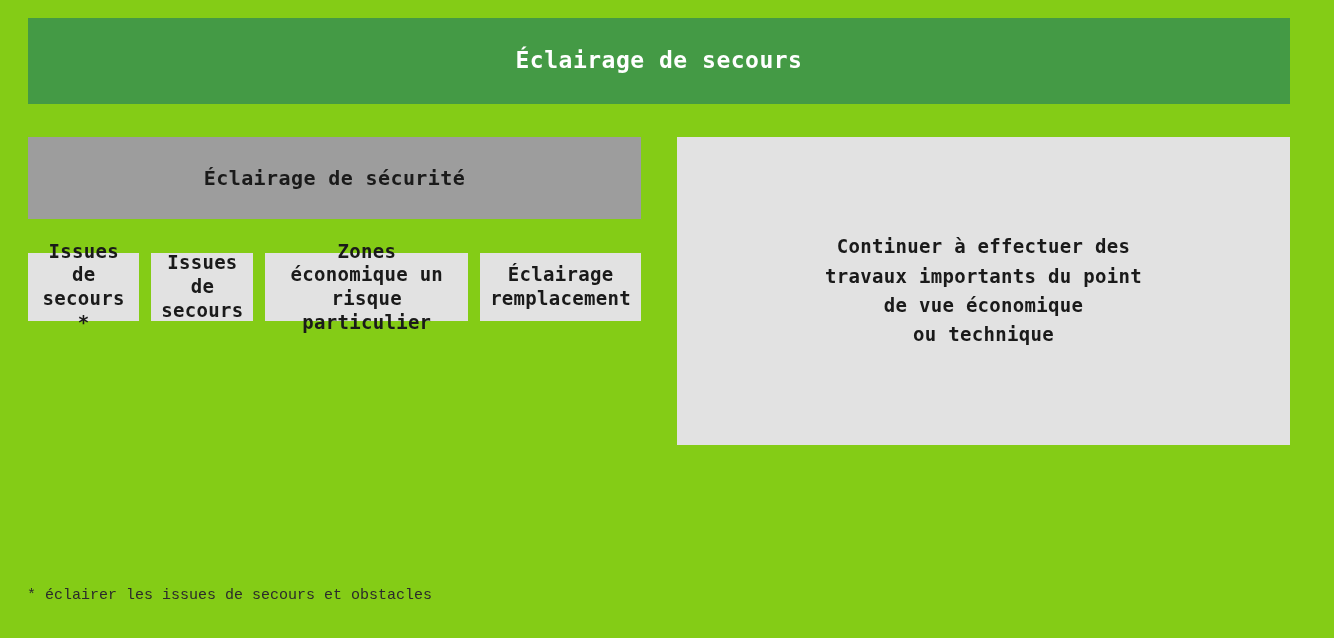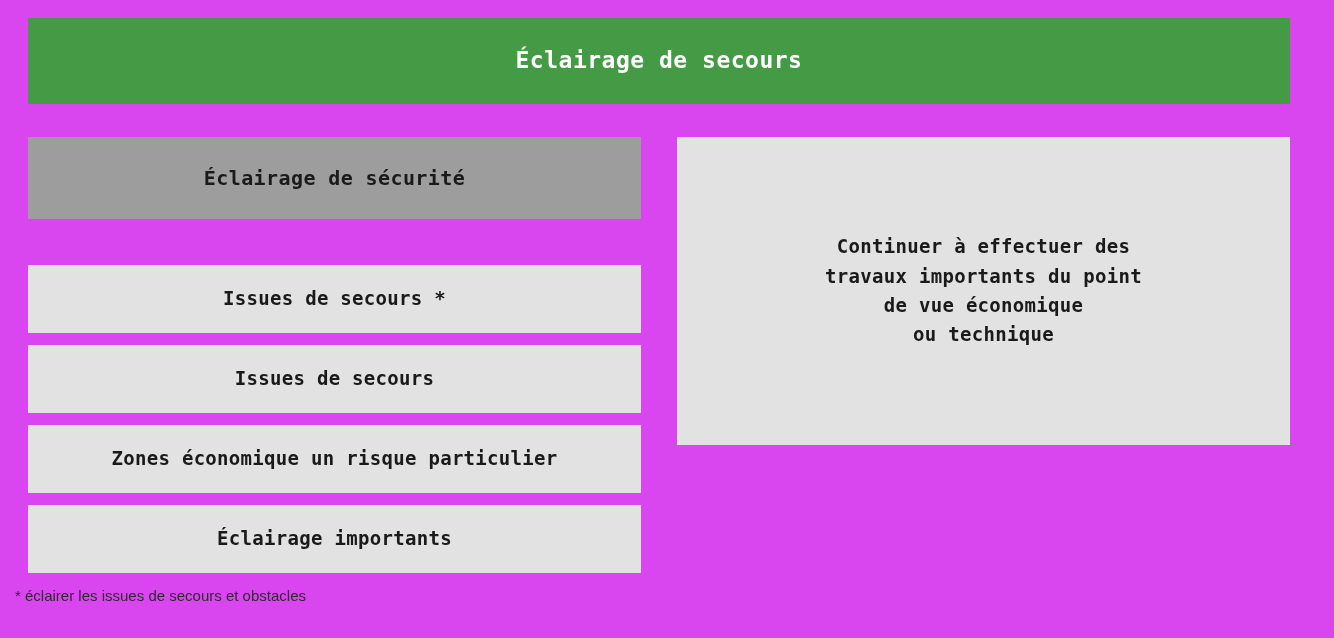--- a/index.html
+++ b/index.html
@@ -11,21 +11,21 @@
     width: 1334px;
     height: 638px;
     font-family: "DejaVu Sans Mono", monospace;
     overflow: hidden;
   }
 
   .canvas {
     position: relative;
     width: 1334px;
     height: 638px;
-    background: #d946ef;
+    background: #84cc16;
   }
 
   
   .banner {
     position: absolute;
     left: 28px;
     top: 18px;
     width: 1262px;
     height: 86px;
     background: #449A45;
@@ -50,21 +50,20 @@
     left: 28px;
     top: 137px;
     width: 1262px;
     display: flex;
     gap: 36px;
   }
   .column {
     width: 613px;
     display: flex;
     flex-direction: column;
-    gap: 12px;
   }
 
   
   .col-header {
     height: 82px;
     background: #9D9D9D;
     display: flex;
     align-items: center;
     justify-content: center;
     box-sizing: border-box;
@@ -76,21 +75,21 @@
     font-weight: bold;
     font-size: 20px;
     letter-spacing: 0.4px;
     text-align: center;
     line-height: 1.25;
   }
 
   
   .items {
     display: flex;
-    flex-direction: column;
+    flex-direction: row;
     gap: 12px;
   }
   .item-box {
     height: 68px;
     background: #E2E2E2;
     display: flex;
     align-items: center;
     justify-content: center;
     box-sizing: border-box;
     padding: 0 10px;
@@ -122,24 +121,24 @@
     font-size: 19px;
     letter-spacing: 0.3px;
     text-align: center;
     line-height: 1.55;
     white-space: pre-line;
   }
 
   
   .footnote {
     position: absolute;
-    left: 15px;
+    left: 27px;
     top: 586px;
     color: #2B2B2B;
-    font-family: Liberation Sans, sans-serif;
+    font-family: Liberation Mono, monospace;
     font-weight: normal;
     font-size: 15px;
     line-height: 1.3;
     white-space: nowrap;
   }
 </style>
 </head>
 <body>
 
 <div class="canvas">
@@ -158,21 +157,21 @@
         <div class="item-box">
           <div class="item-text">Issues de secours *</div>
         </div>
         <div class="item-box">
           <div class="item-text">Issues de secours</div>
         </div>
         <div class="item-box">
           <div class="item-text">Zones économique un risque particulier</div>
         </div>
         <div class="item-box">
-          <div class="item-text">Éclairage importants</div>
+          <div class="item-text">Éclairage remplacement</div>
         </div>
       </div>
     </div>
 
     <div class="column">
       <div class="panel-box">
         <div class="panel-text">Continuer à effectuer des
 travaux importants du point
 de vue économique
 ou technique</div>

